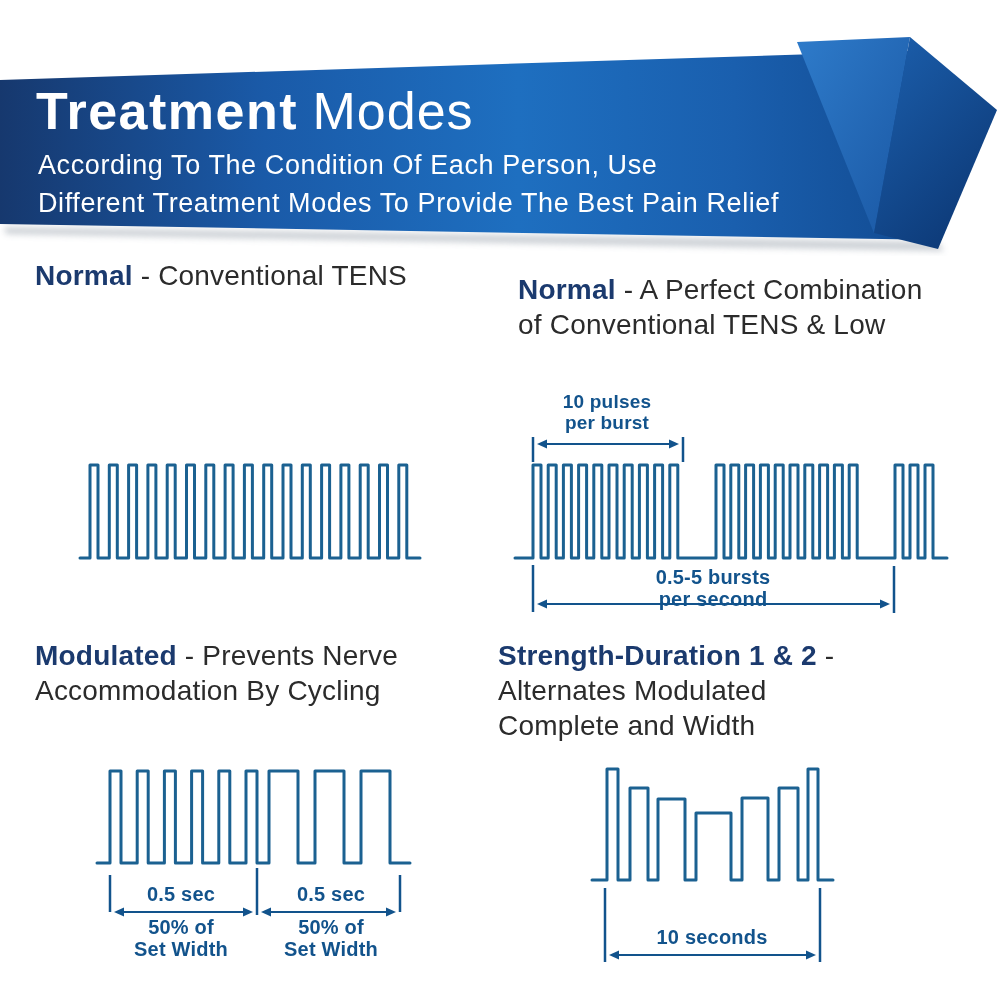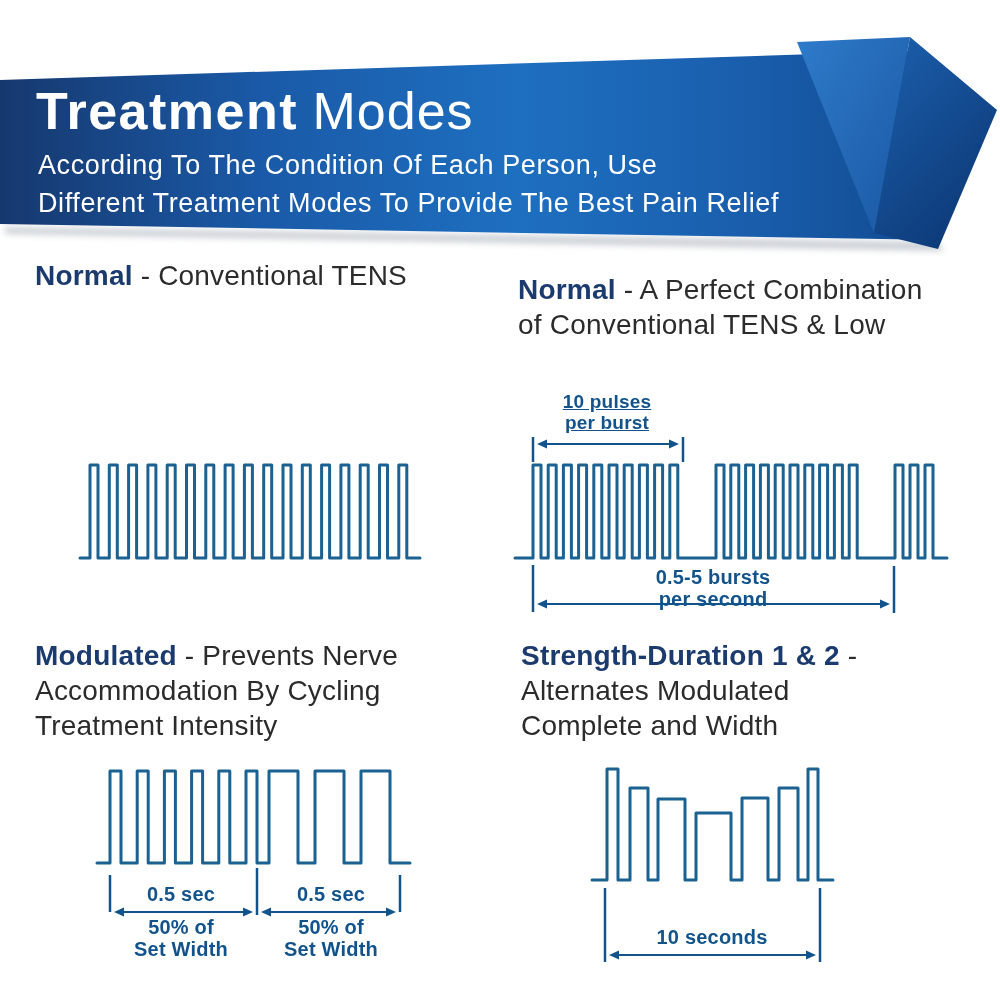--- a/index.html
+++ b/index.html
@@ -56,25 +56,25 @@
 </svg>
 
 <h1 class="banner-title"><span class="t-bold">Treatment</span> <span class="t-light">Modes</span></h1>
 <div class="banner-sub sub1">According To The Condition Of Each Person, Use</div>
 <div class="banner-sub sub2">Different Treatment Modes To Provide The Best Pain Relief</div>
 
 <p class="mode-text" style="left:35px;top:258px;"><span class="mode-name">Normal</span><span> - Conventional TENS</span><br><br></p>
 
 <p class="mode-text" style="left:518px;top:272px;"><span class="mode-name">Normal</span><span> - A Perfect Combination</span><br><span>of Conventional TENS &amp; Low</span><br></p>
 
-<p class="mode-text" style="left:35px;top:638px;"><span class="mode-name">Modulated</span><span> - Prevents Nerve</span><br><span>Accommodation By Cycling</span><br><span>Treatment Intensity</span></p>
+<p class="mode-text" style="left:35px;top:638px;"><span class="mode-name">Modulated</span><span> - Prevents Nerve</span><br><span>Accommodation By Cycling</span><br></p>
 
-<p class="mode-text" style="left:521px;top:638px;"><span class="mode-name">Strength-Duration 1 &amp; 2</span><span> -</span><br><span>Alternates Modulated</span><br><span>Complete and Width</span></p>
+<p class="mode-text" style="left:498px;top:638px;"><span class="mode-name">Strength-Duration 1 &amp; 2</span><span> -</span><br><span>Alternates Modulated</span><br><span>Complete and Width</span></p>
 
-<div class="annot small" style="left:517px;top:391px;width:180px;text-decoration:underline;"><span>10 pulses</span><br><span>per burst</span></div>
+<div class="annot small" style="left:517px;top:391px;width:180px;"><span>10 pulses</span><br><span>per burst</span></div>
 
 <div class="annot" style="left:613px;top:566px;width:200px;"><span>0.5-5 bursts</span><br><span>per second</span></div>
 
 <div class="annot" style="left:111px;top:883px;width:140px;">0.5 sec</div>
 <div class="annot" style="left:111px;top:916px;width:140px;"><span>50% of</span><br><span>Set Width</span></div>
 
 <div class="annot" style="left:260px;top:883px;width:142px;">0.5 sec</div>
 <div class="annot" style="left:260px;top:916px;width:142px;"><span>50% of</span><br><span>Set Width</span></div>
 
 <div class="annot" style="left:612px;top:926px;width:200px;">10 seconds</div>

